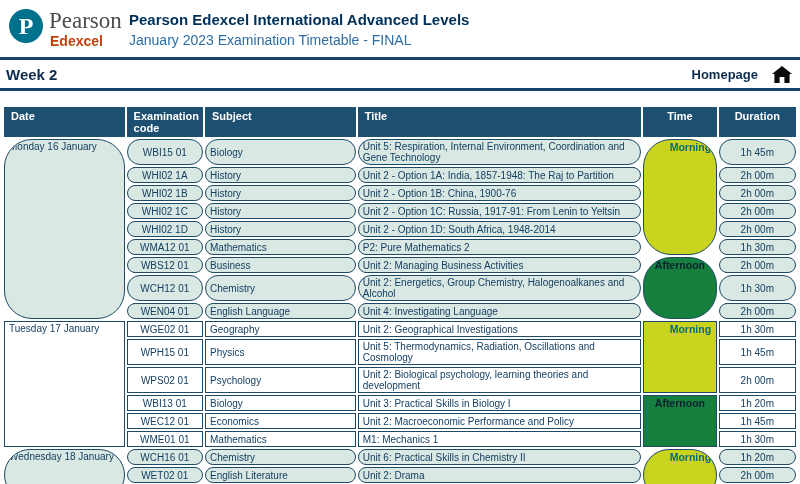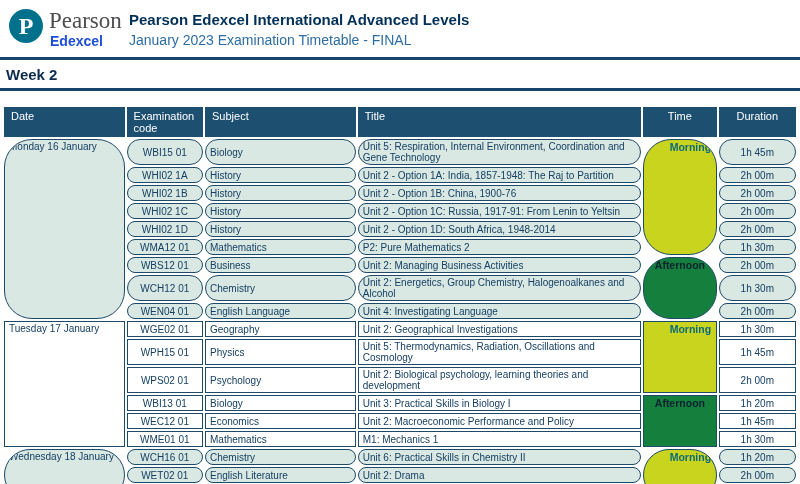--- a/index.html
+++ b/index.html
@@ -11,38 +11,38 @@
   .top-header{display:flex;align-items:flex-start;padding:9px 0 0 9px;height:48px;}
   .logo{display:flex;align-items:flex-start;width:112px;}
   .logo-circle{
     width:34px;height:34px;border-radius:50%;background:#00718c;
     color:#ffffff;display:flex;align-items:center;justify-content:center;
     font-family:"Liberation Serif",serif;font-weight:bold;font-size:24px;line-height:1;
     flex:0 0 auto;
   }
   .logo-words{margin-left:6px;}
   .logo-brand{font-family:"Liberation Serif",serif;font-size:23px;color:#4d4d4f;line-height:24px;display:block;}
-  .logo-division{font-size:14px;font-weight:bold;color:#1d4ed8;line-height:16px;display:block;margin-left:1px;}
+  .logo-division{font-size:14px;font-weight:bold;color:#c2410c;line-height:16px;display:block;margin-left:1px;}
   .titles{margin-left:8px;padding-top:1px;}
   .doc-title{margin:0;font-size:15px;font-weight:bold;color:#003057;line-height:20px;text-align:center;}
   .doc-subtitle{margin:0;font-size:14px;font-weight:normal;color:#2d6da4;line-height:20px;}
   
   .rule{height:3px;background:#16436b;width:100%;}
   .week-row{display:flex;justify-content:space-between;align-items:center;height:28px;padding:0 8px 0 6px;}
   .week-label{font-size:15px;font-weight:bold;color:#0d2b4e;}
   .homepage{display:flex;align-items:center;gap:14px;cursor:pointer;}
   .homepage-label{font-size:13px;font-weight:bold;color:#0d2b4e;}
   .home-icon{width:20px;height:17px;display:block;}
   
   table.timetable{
     border-collapse:separate;border-spacing:2px;
     margin:14px 2px 0 2px;table-layout:fixed;width:796px;
   }
   .timetable th{
-    background:#1d4f71;color:#ffffff;font-size:11px;font-weight:normal;
+    background:#1d4f71;color:#ffffff;font-size:11px;font-weight:bold;
     text-align:left;vertical-align:top;padding:2px 2px 2px 6px;line-height:12px;height:22px;
     border:1px solid #1d4f71;
   }
   .timetable th.center{text-align:center;padding-left:2px;}
   .timetable td{
     border:1px solid #1d4a68;font-size:10px;color:#153f63;
     height:12px;line-height:11px;padding:1px 4px;overflow:hidden;
     background:#ffffff;vertical-align:middle;
   }
   tr.green td{background:#d9e8e2;border-radius:28px;}
@@ -69,20 +69,26 @@
   </div>
   <div class="titles">
     <h1 class="doc-title">Pearson Edexcel International Advanced Levels</h1>
     <h2 class="doc-subtitle">January 2023 Examination Timetable - FINAL</h2>
   </div>
 </div>
 
 <div class="rule"></div>
 <div class="week-row">
   <span class="week-label">Week 2</span>
+  <span class="homepage">
+    <span class="homepage-label">Homepage</span>
+    <svg class="home-icon" viewBox="0 0 20 17">
+      <polygon points="10,0 0,8 2.4,8 2.4,17 7.6,17 7.6,11 12.4,11 12.4,17 17.6,17 17.6,8 20,8" fill="#0b0b0b"></polygon>
+    </svg>
+  </span>
 </div>
 <div class="rule"></div>
 
 <table class="timetable">
   <colgroup>
     <col style="width:120px">
       <col style="width:76px">
       <col style="width:150px">
     <col style="width:282px">
       <col style="width:73px">

